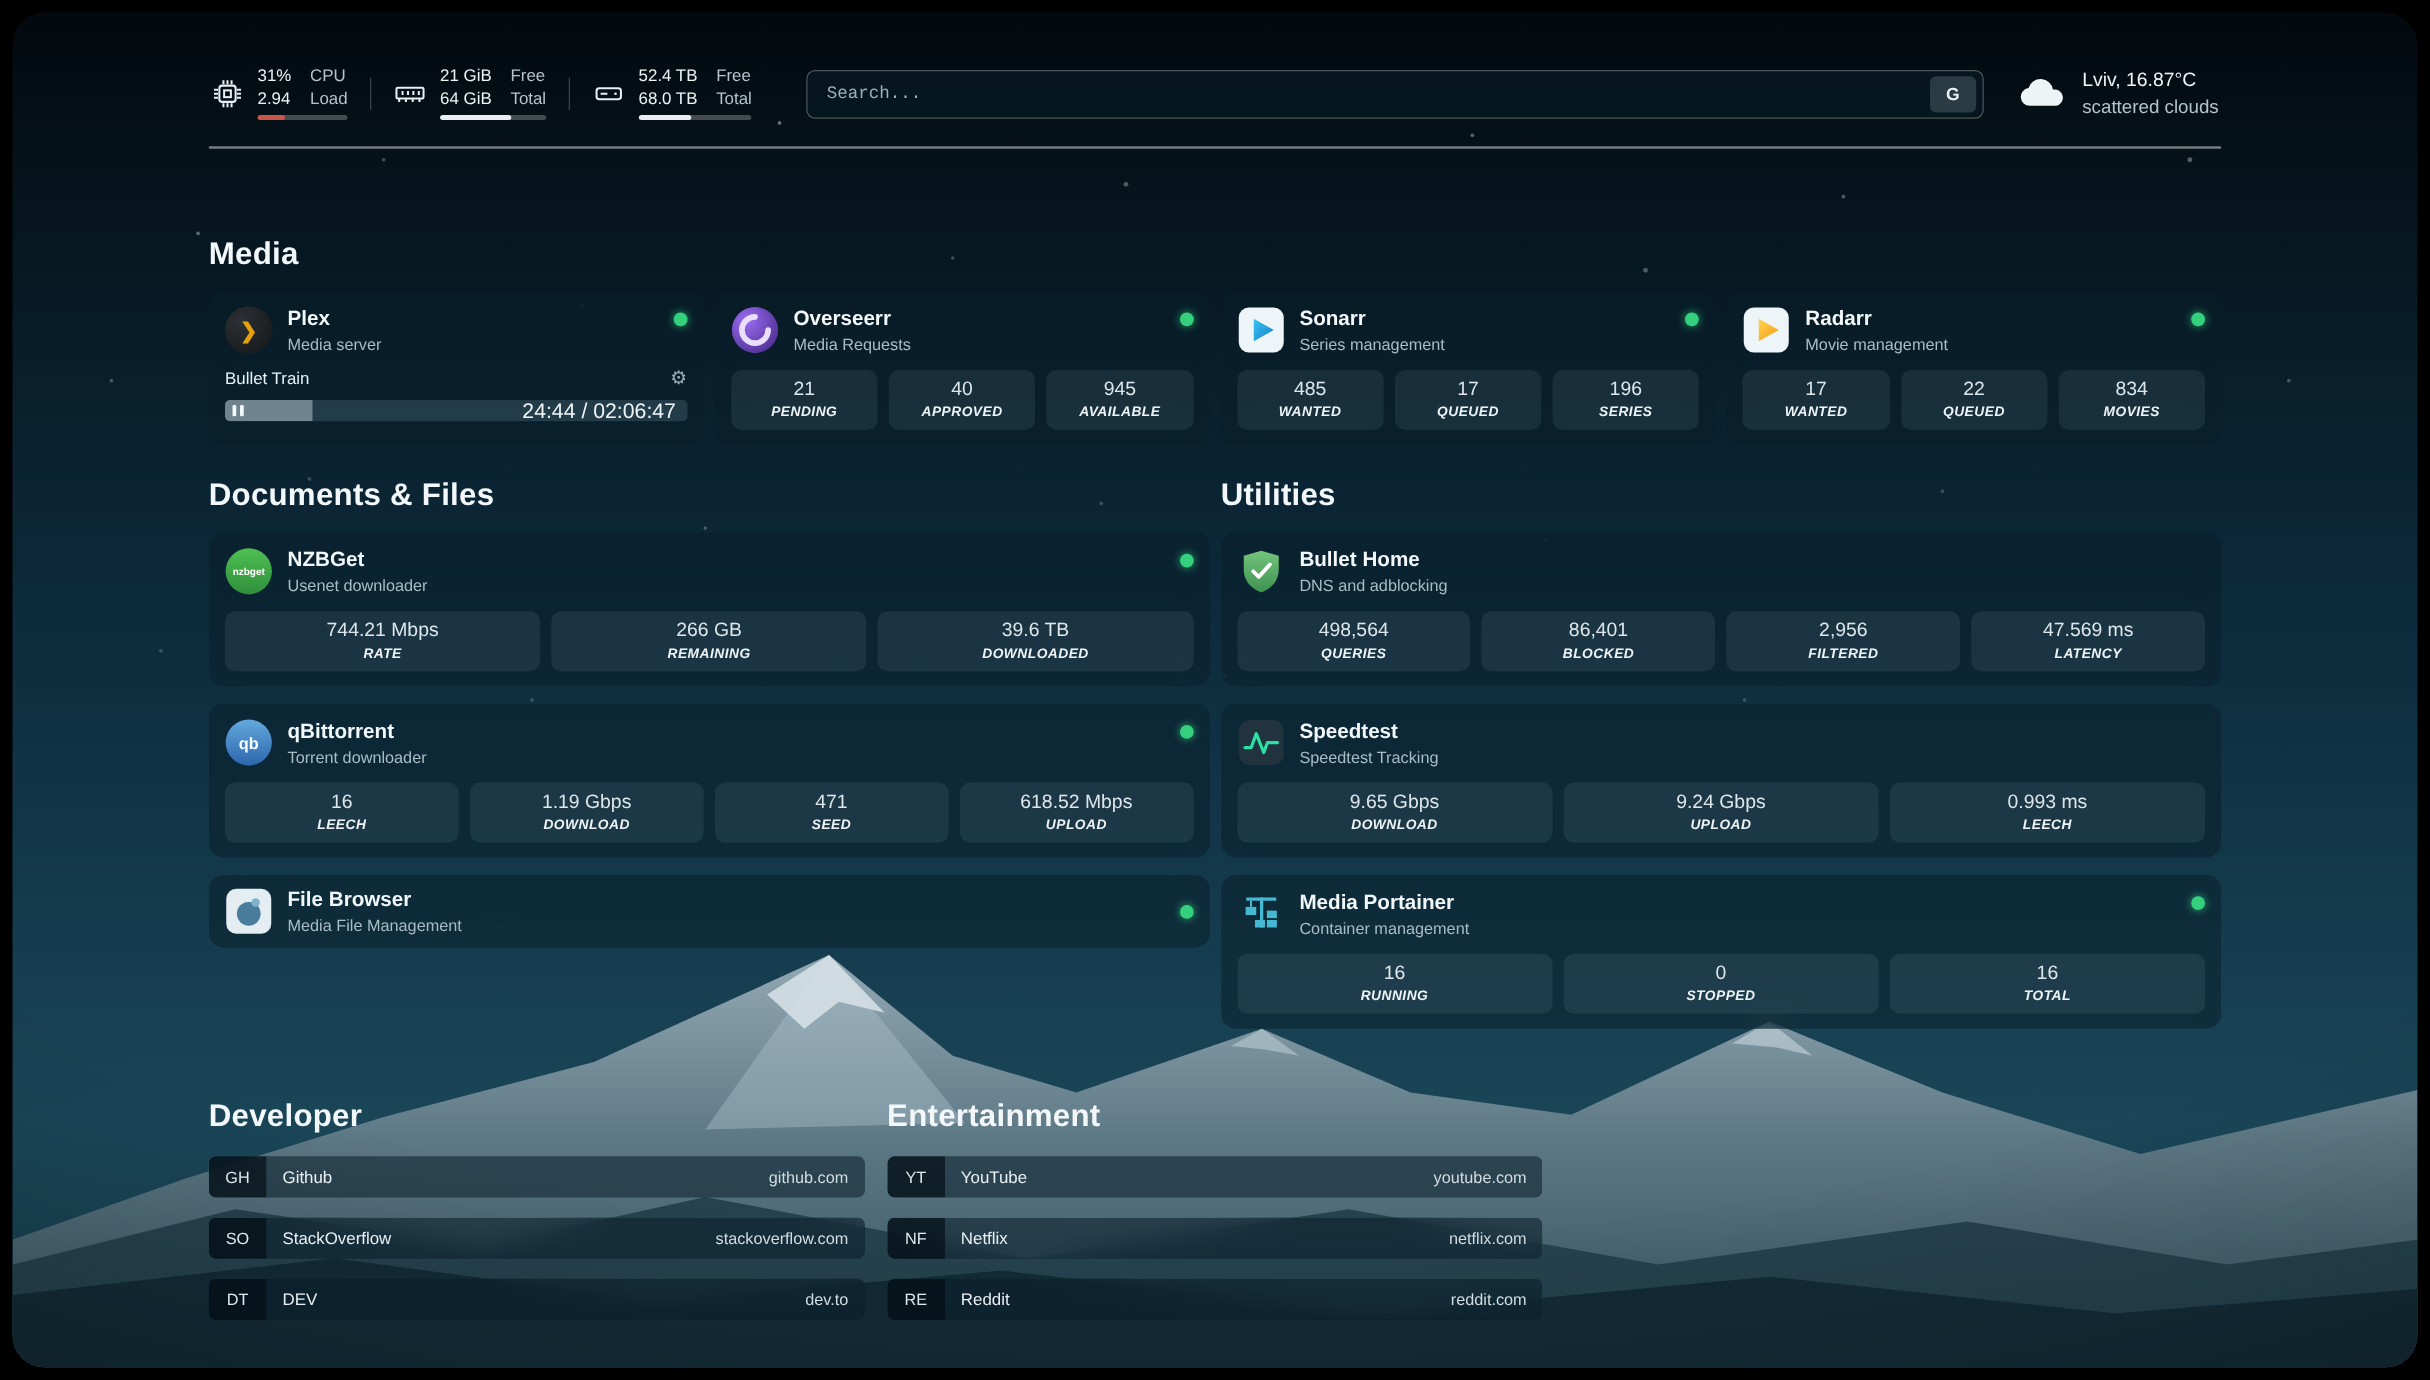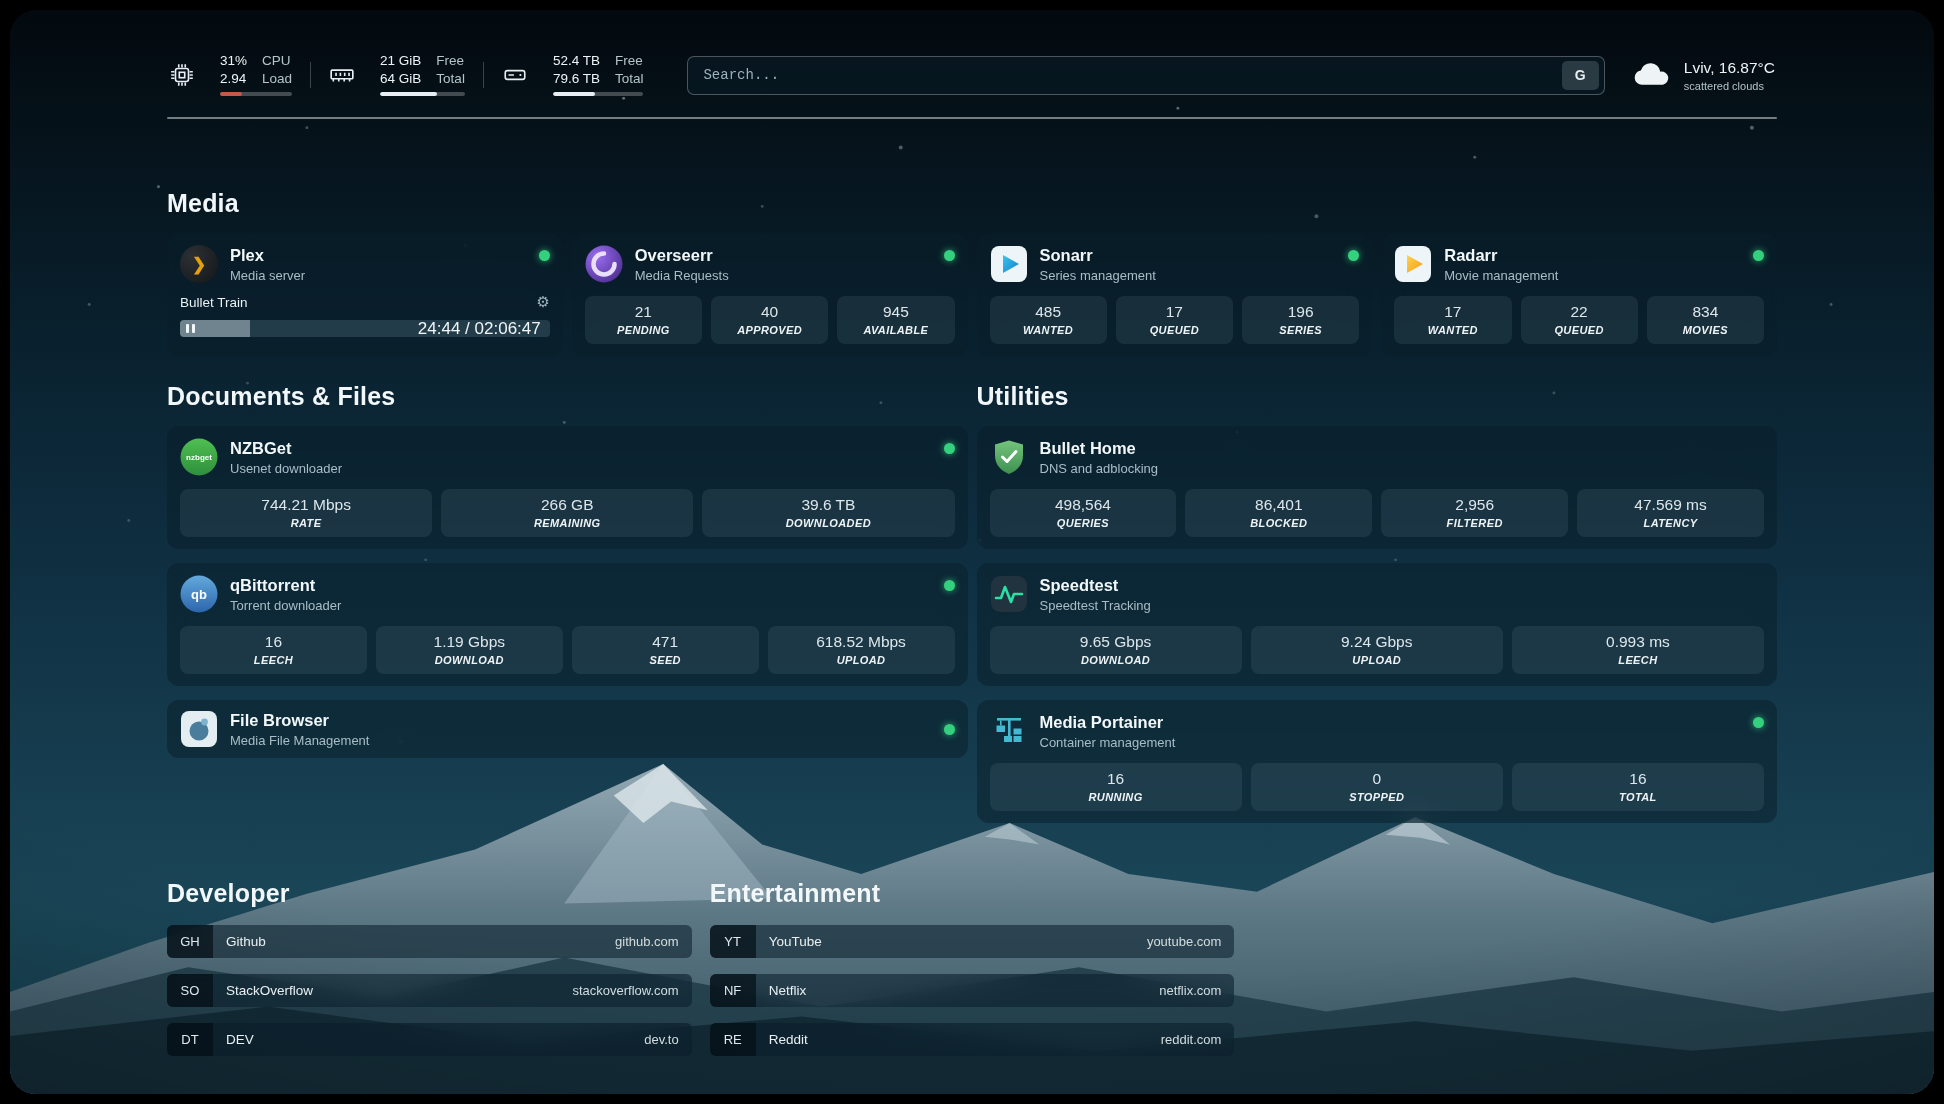--- a/index.html
+++ b/index.html
@@ -9,40 +9,40 @@
     position:absolute; inset:10px; border-radius:26px; overflow:hidden;
     background:linear-gradient(180deg,#03090e 0%,#081d29 25%,#0e2d3f 48%,#143a4c 66%,#1a4658 82%,#16404f 100%);
   }
   .bg-svg { position:absolute; inset:0; width:100%; height:100%; display:block; }
   .vignette { position:absolute; inset:0; background:radial-gradient(120% 95% at 50% 38%, rgba(0,0,0,0) 55%, rgba(0,0,0,0.38) 100%); pointer-events:none; }
   .content { position:relative; width:1610px; margin:0 auto; padding-top:36px; z-index:2; }
 
   
   .topbar { display:flex; align-items:center; gap:26px; height:58px; }
   .sys-widgets { display:flex; align-items:stretch; }
-  .sys-widget { display:flex; align-items:center; gap:25px; padding:0 18px; }
+  .sys-widget { display:flex; align-items:center; gap:11px; padding:0 18px; }
   .sys-widget:first-child { padding-left:2px; }
   .sys-sep { width:1px; background:rgba(255,255,255,0.22); margin:8px 0; }
   .sys-body { display:flex; flex-direction:column; justify-content:center; }
   .sys-cols { display:flex; gap:15px; }
   .sys-col { display:flex; flex-direction:column; gap:3px; font-size:13.5px; line-height:1.1; }
   .sys-col .v { color:#eef4f6; }
   .sys-col .l { color:#b4c4cb; }
   .sys-bar { height:4px; border-radius:2px; background:rgba(255,255,255,0.25); margin-top:6px; overflow:hidden; }
   .sys-bar i { display:block; height:100%; border-radius:2px; }
   .tb-icon { display:flex; align-items:center; }
 
   .searchbox { flex:1; display:flex; align-items:center; height:39px; background:rgba(9,29,40,0.55); border:1px solid rgba(255,255,255,0.28); border-radius:7px; padding:0 5px 0 15px; backdrop-filter:blur(8px); }
   .searchbox input { flex:1; background:transparent; border:none; outline:none; color:#e8f0f4; font-size:14px; font-family:Liberation Mono, monospace; }
   .searchbox input::placeholder { color:#9db1ba; }
   .search-btn { width:37px; height:29px; flex:none; border:none; border-radius:5px; background:rgba(205,225,235,0.18); color:#e9f1f4; font-weight:700; font-size:14px; display:flex; align-items:center; justify-content:center; cursor:pointer; font-family:inherit; }
 
   .weather { display:flex; align-items:center; gap:13px; padding-right:2px; }
   .weather .t1 { font-size:15.5px; color:#eef4f6; }
-  .weather .t2 { font-size:11px; color:#b4c4cb; margin-top:3px; }
+  .weather .t2 { font-size:15px; color:#b4c4cb; margin-top:3px; }
 
   .divider { height:2px; background:rgba(255,255,255,0.45); border-radius:1px; margin-top:13px; }
 
   
   .section-heading { font-size:25px; font-weight:600; color:#f2f7f9; letter-spacing:0.2px; }
   .media-section { margin-top:70px; }
   .media-grid { display:grid; grid-template-columns:repeat(4,1fr); gap:9px; margin-top:15px; }
 
   .card { background:rgba(9,31,42,0.52); border-radius:12px; padding:12px 13px; backdrop-filter:blur(12px); cursor:pointer; }
   .card-head { display:flex; align-items:center; gap:12px; }
@@ -203,21 +203,21 @@
             <svg width="26" height="26" viewBox="0 0 24 24" fill="none" stroke="#e8f0f4" stroke-width="1.5">
               <rect x="3" y="8" width="18" height="8" rx="2"></rect>
               <circle cx="17" cy="12" r="1" fill="#e8f0f4" stroke="none"></circle>
               <path d="M6 12h5"></path>
             </svg>
           </span>
           <div class="sys-body">
             <div class="sys-cols">
               <div class="sys-col">
                 <span class="v">52.4 TB</span>
-                <span class="v">79.6 TB</span>
+                <span class="v">68.0 TB</span>
               </div>
               <div class="sys-col">
                 <span class="l">Free</span>
                 <span class="l">Total</span>
               </div>
             </div>
             <div class="sys-bar">
               <i style="width: 46%; background-color: rgb(232, 238, 241);"></i>
             </div>
           </div>

